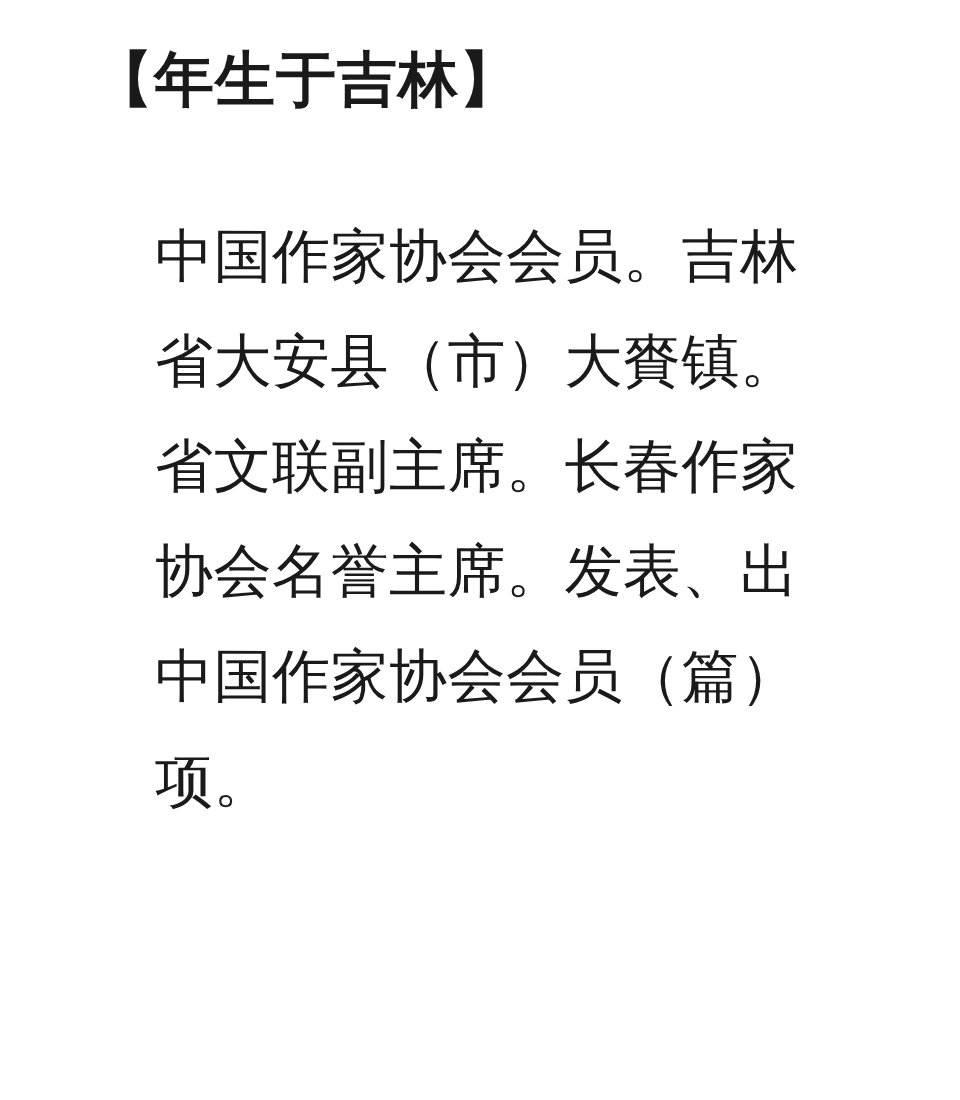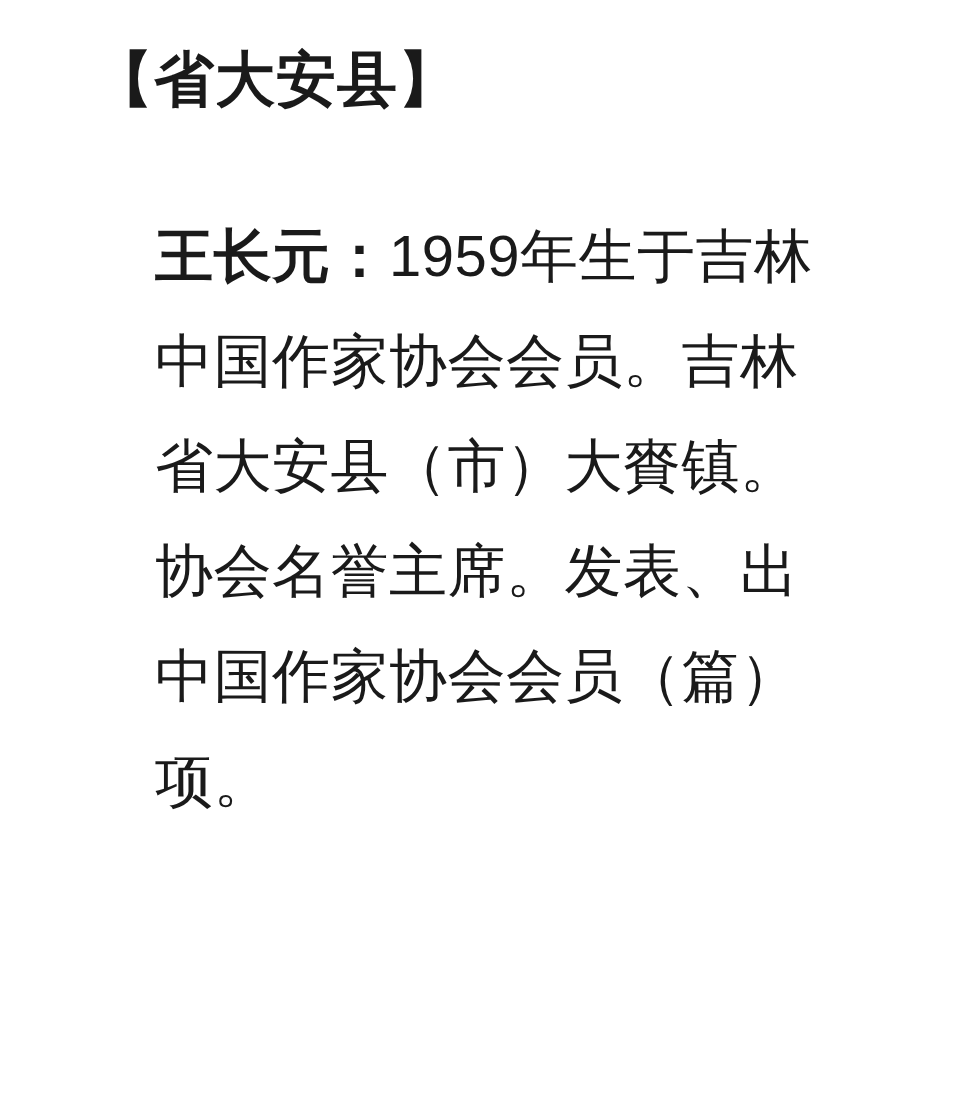--- a/index.html
+++ b/index.html
@@ -48,24 +48,24 @@
   }
   .author-name {
     font-weight: 700;
   }
 </style>
 </head>
 <body>
 
 <div class="page">
 
-  <h1 class="heading">【省大安县】</h1>
+  <h1 class="heading">【年生于吉林】</h1>
 
   <div class="paragraph">
-    <div class="line"><span class="author-name">王长元：</span><span>1959年生于吉林</span></div>
     <div class="line">中国作家协会会员。吉林</div>
     <div class="line">省大安县（市）大賚镇。</div>
+    <div class="line">省文联副主席。长春作家</div>
     <div class="line">协会名誉主席。发表、出</div>
     <div class="line">中国作家协会会员（篇）</div>
     <div class="line">项。</div>
   </div>
 
 </div>
 
 </body></html>

